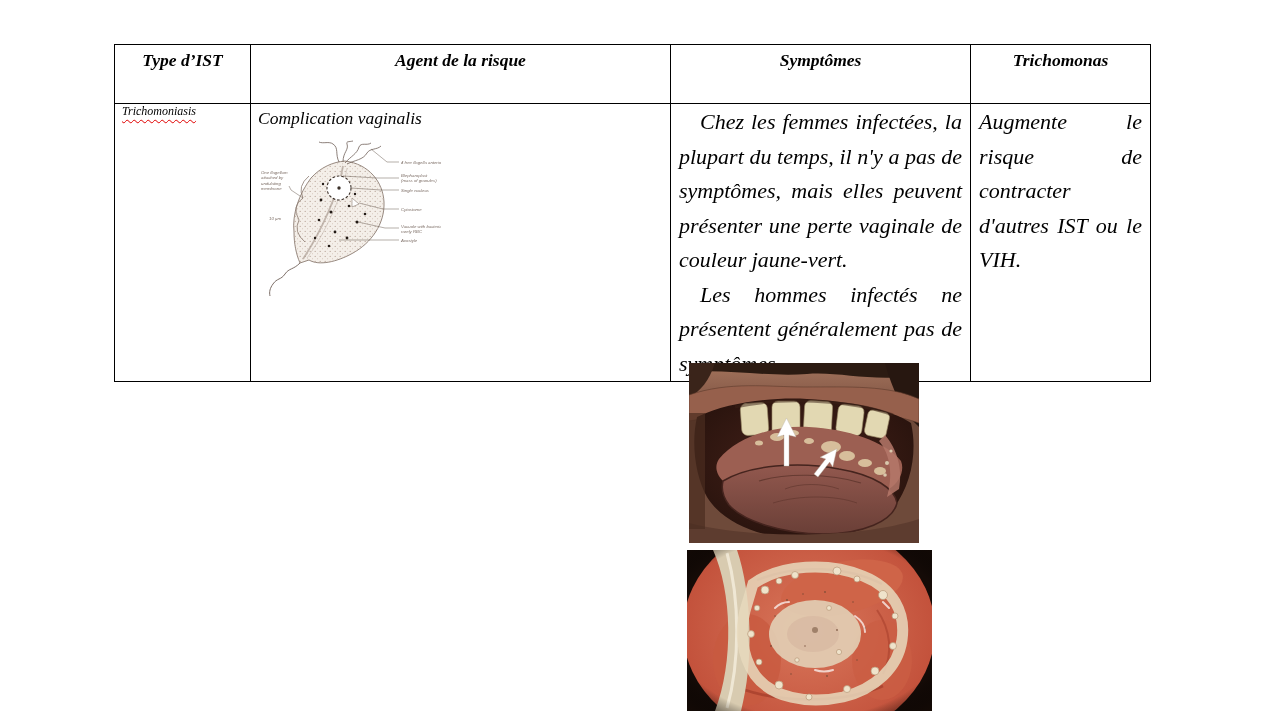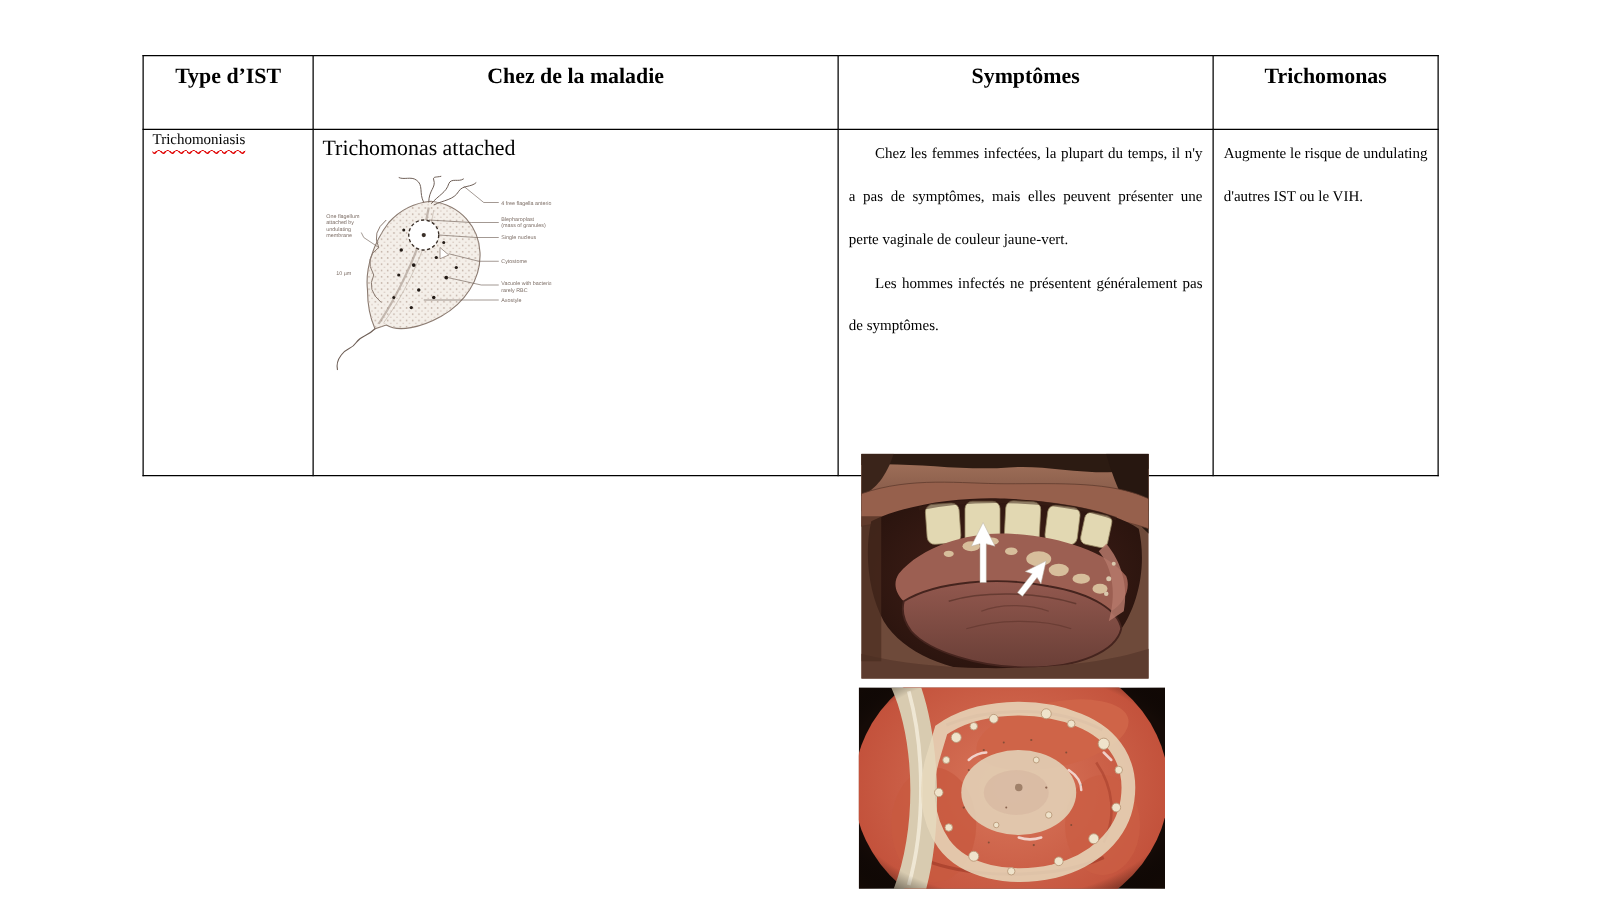--- a/index.html
+++ b/index.html
@@ -7,42 +7,42 @@
     width:1280px;height:720px;background:#ffffff;position:relative;
     font-family:"Liberation Serif","DejaVu Serif",serif;color:#000;
     overflow:hidden;
   }
   .page{position:absolute;inset:0;}
   table.ist-table{
     position:absolute;left:114px;top:44px;width:1036px;
     border-collapse:collapse;table-layout:fixed;z-index:1;
   }
   table.ist-table th, table.ist-table td{
-    border:1.5px solid #000;vertical-align:top;overflow:hidden;
+    border:1.5px solid #000;vertical-align:top;overflow:hidden;font-style:italic;
   }
   tr.header-row th{
     height:54px;font-size:17.5px;font-weight:bold;
     text-align:center;padding:4px 4px 0 4px;line-height:22px;
   }
   tr.body-row td{height:272px;}
   td.cell-type{
     vertical-align:middle;padding:0 4px 0 7px;font-size:12px;
   }
   .misspelled{
     text-decoration-line:underline;
     text-decoration-style:wavy;
     text-decoration-color:#e00000;
     text-decoration-thickness:1px;
     text-underline-offset:4px;
   }
   td.cell-agent{position:relative;padding:2px 7px;font-size:17.5px;}
   .agent-name{padding-top:2px;}
   .diagram-wrap{position:absolute;left:8px;top:36px;width:182px;height:158px;}
   td.cell-symptoms p, td.cell-complication p{
-    margin:0;font-size:12px;line-height:34.5px;
+    margin:0;font-size:22px;line-height:34.5px;
     text-align:justify;text-align-last:left;text-indent:21px;
   }
   td.cell-symptoms{padding:1px 8px 0 8px;}
   td.cell-complication{padding:1px 8px 0 8px;}
   td.cell-complication p{text-indent:0;}
   .photo{position:absolute;z-index:5;line-height:0;}
   .photo1{left:689px;top:363px;width:230px;height:180px;}
   .photo2{left:687px;top:550px;width:245px;height:161px;}
   .diagram-label{font-size:4.3px;fill:#7d6e66;font-family:"Liberation Sans","DejaVu Sans",sans-serif;}
 </style>
@@ -54,30 +54,30 @@
   <table class="ist-table">
     <colgroup>
       <col style="width:136px">
         <col style="width:420px">
         <col style="width:300px">
         <col style="width:180px">
     </colgroup>
     <tbody>
         <tr class="header-row">
       <th>Type d’IST</th>
-      <th>Chez de la maladie</th>
+      <th>Agent de la risque</th>
       <th>Symptômes</th>
       <th>Trichomonas</th>
     </tr>
     <tr class="body-row">
       <td class="cell-type">
         <span class="misspelled">Trichomoniasis</span>
       </td>
       <td class="cell-agent">
-        <div class="agent-name">Trichomonas attached</div>
+        <div class="agent-name">Complication vaginalis</div>
         <div class="diagram-wrap">
           <svg width="182" height="158" viewBox="0 0 182 158" xmlns="http://www.w3.org/2000/svg">
             <defs>
               <pattern id="stipple" width="5" height="5" patternUnits="userSpaceOnUse">
                 <circle cx="1.2" cy="1.4" r="0.65" fill="#bca99e"></circle>
                 <circle cx="3.6" cy="3.8" r="0.55" fill="#cdbcb2"></circle>
               </pattern>
             </defs>
 
             <path d="M 86 21 C 110 24 124 42 125 62 C 126 84 112 103 94 113 C 78 122 60 126 50 120 L 41 123 C 37 114 35 103 35 92 C 33 74 40 54 52 38 C 62 27 74 22 86 21 Z" fill="#f4efe9" stroke="#8a7a70" stroke-width="0.9"></path>
@@ -142,21 +142,21 @@
             <text class="diagram-label" x="2" y="49.9">membrane</text>
             <text class="diagram-label" x="10" y="80">10 µm</text>
           </svg>
         </div>
       </td>
       <td class="cell-symptoms">
         <p>Chez les femmes infectées, la plupart du temps, il n'y a pas de symptômes, mais elles peuvent présenter une perte vaginale de couleur jaune-vert.</p>
         <p>Les hommes infectés ne présentent généralement pas de symptômes.</p>
       </td>
       <td class="cell-complication">
-        <p>Augmente le risque de undulating d'autres IST ou le VIH.</p>
+        <p>Augmente le risque de contracter d'autres IST ou le VIH.</p>
       </td>
     </tr>
   </tbody>
     </table>
 
   <div class="photo photo1">
     <svg width="230" height="180" viewBox="0 0 230 180" xmlns="http://www.w3.org/2000/svg">
       <defs>
         <linearGradient id="skinG" x1="0" y1="0" x2="0" y2="1">
           <stop offset="0" stop-color="#a4745c"></stop>

